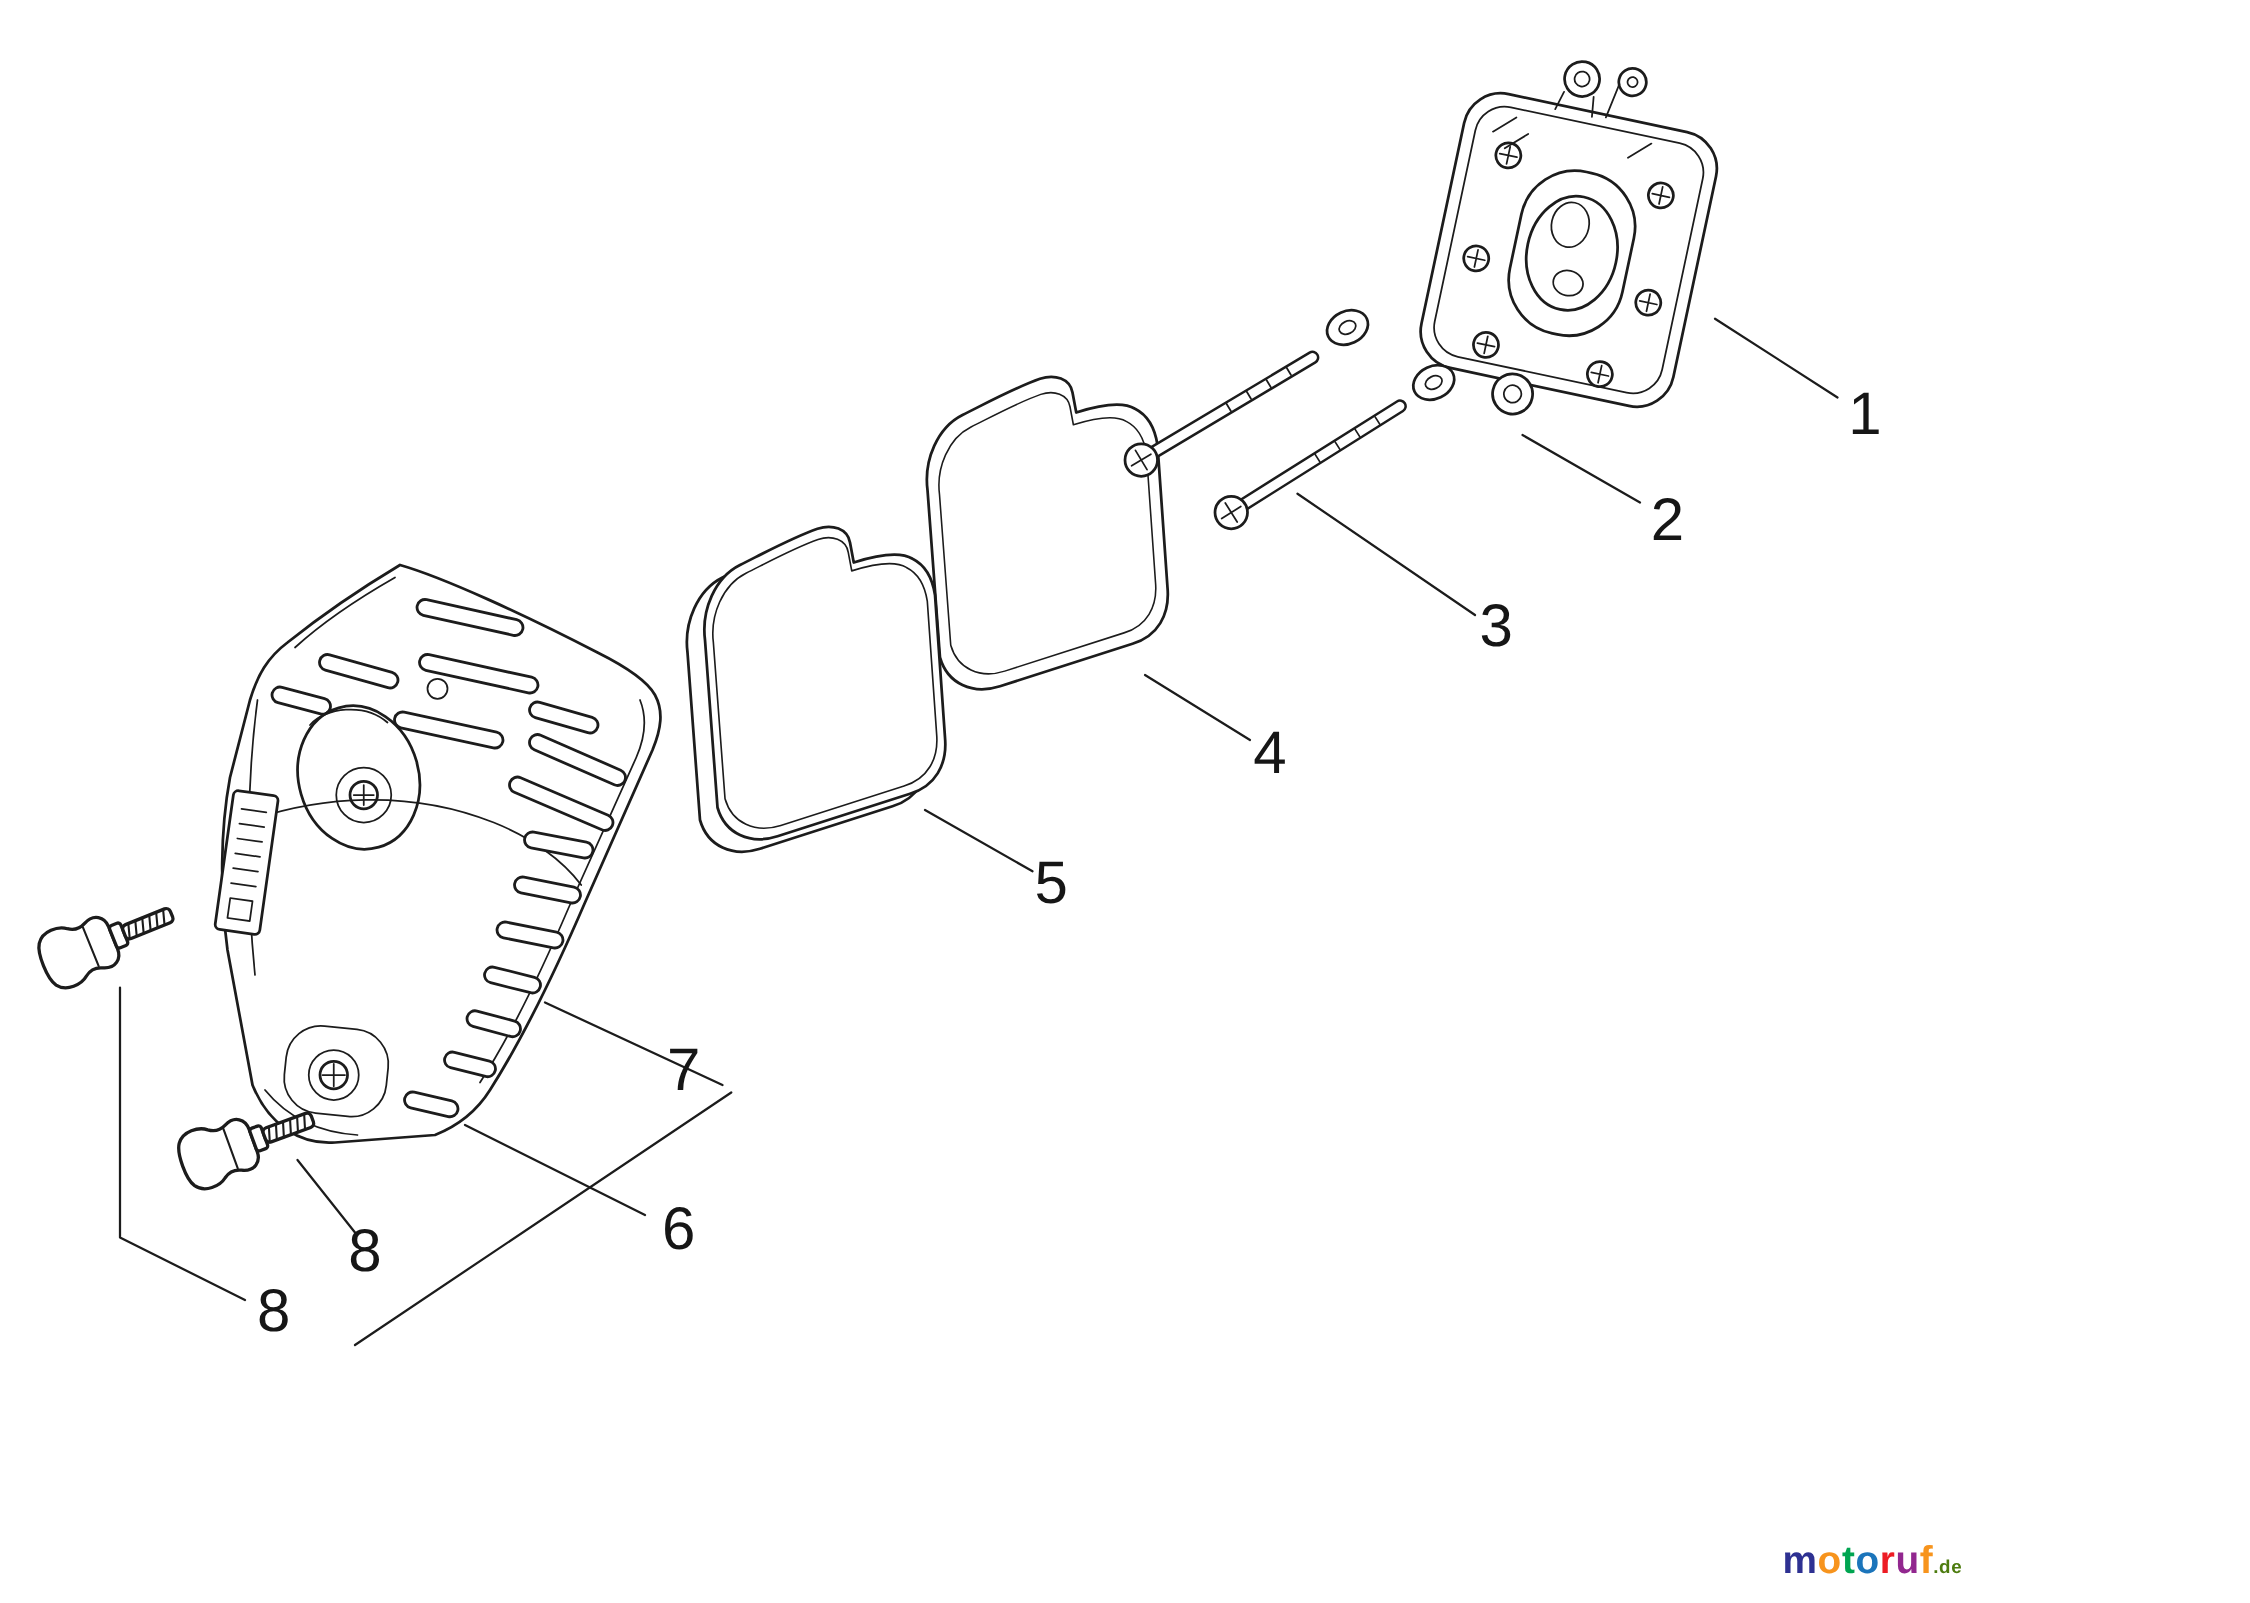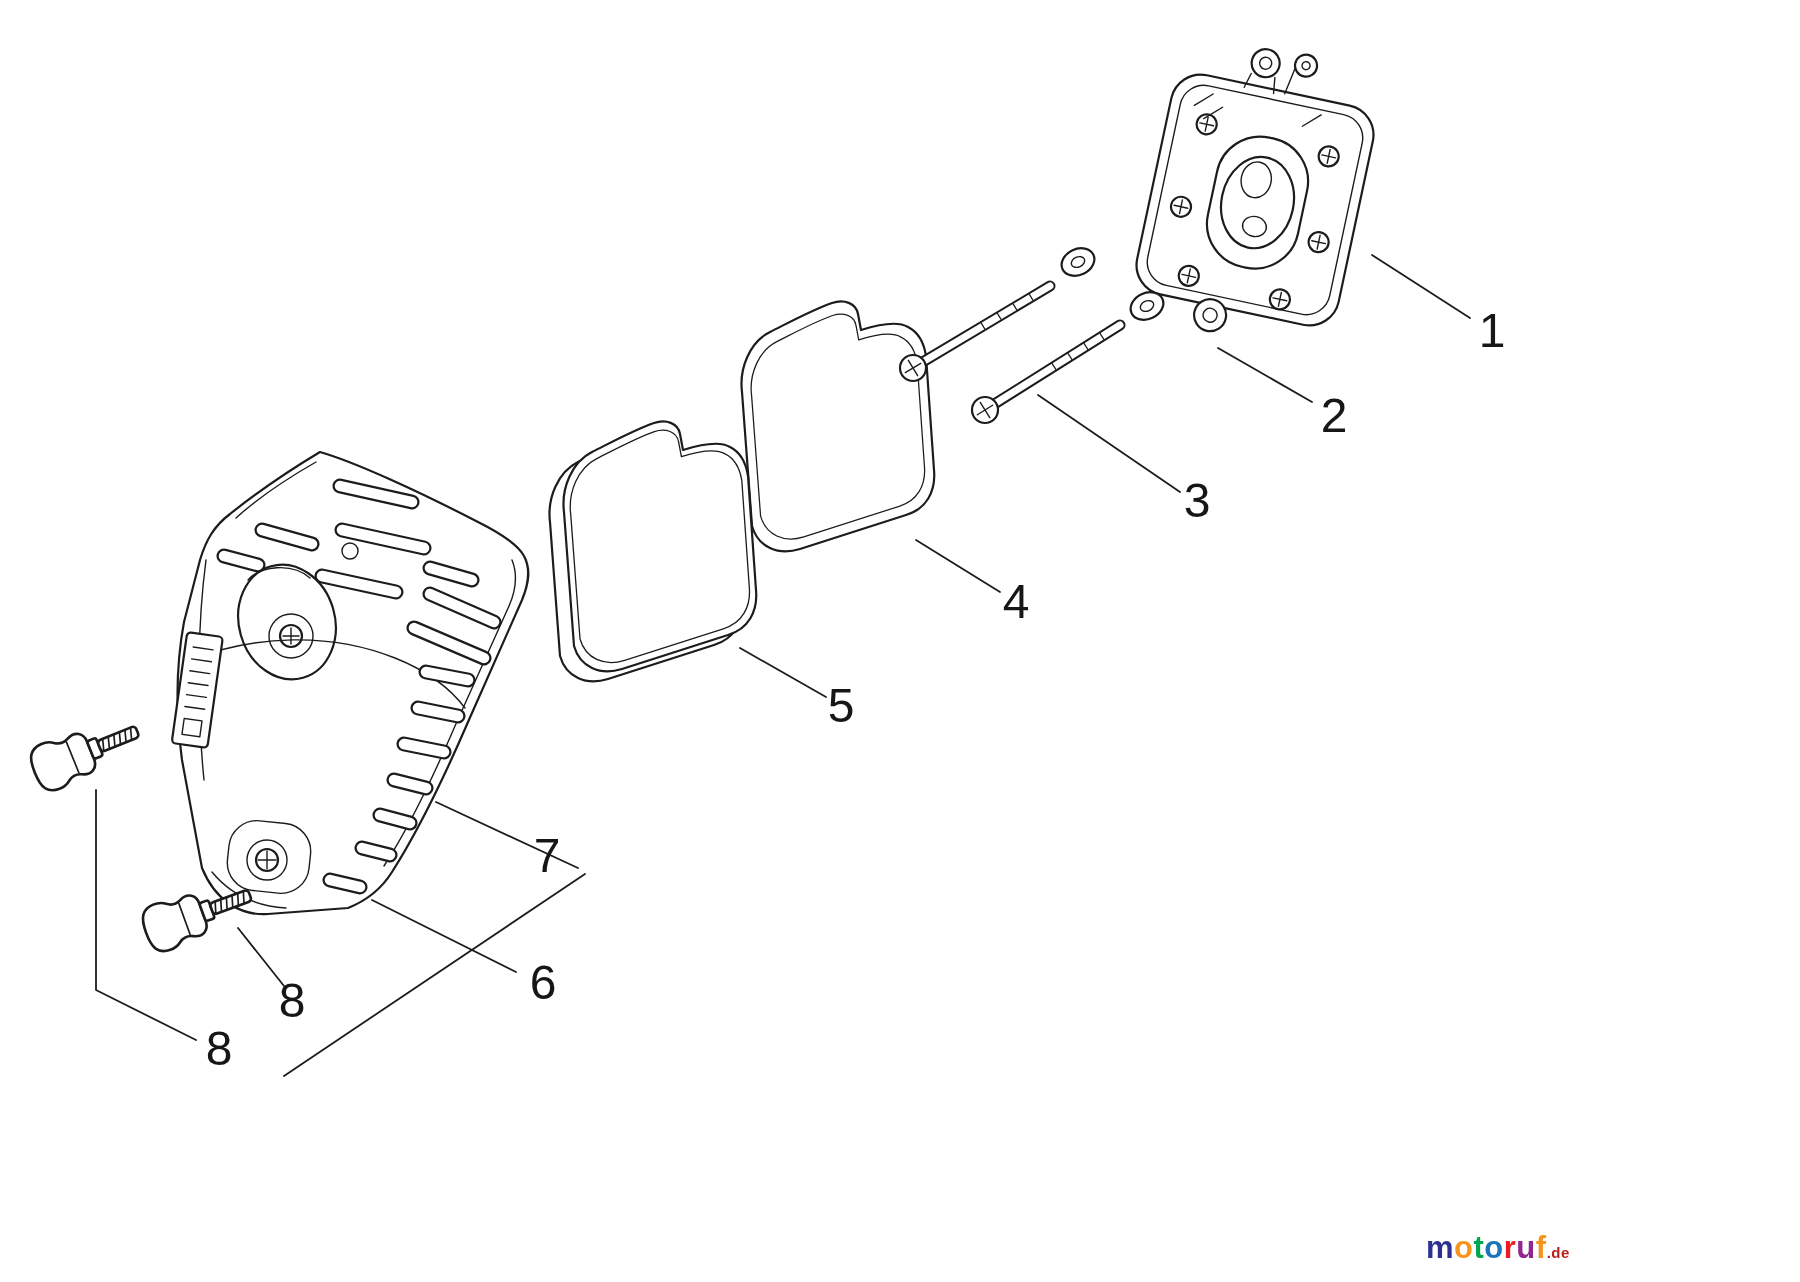--- a/index.html
+++ b/index.html
@@ -137,15 +137,15 @@
     <text class="callout anchor-mid" x="1016" y="618">4</text>
     <text class="callout anchor-mid" x="841" y="722">5</text>
     <text class="callout anchor-mid" x="547" y="872">7</text>
     <text class="callout anchor-mid" x="543" y="999">6</text>
     <text class="callout anchor-mid" x="292" y="1017">8</text>
     <text class="callout anchor-mid" x="219" y="1065">8</text>
   </g>
 </svg>
 
 <div class="logo">
-  <span style="color: rgb(46, 49, 146);">m</span><span style="color: rgb(247, 148, 29);">o</span><span style="color: rgb(0, 165, 81);">t</span><span style="color: rgb(27, 117, 187);">o</span><span style="color: rgb(237, 28, 36);">r</span><span style="color: rgb(146, 39, 143);">u</span><span style="color: rgb(247, 148, 29);">f</span><span class="suffix" style="color: #b91c1c;">.de</span>
+  <span style="color: rgb(46, 49, 146);">m</span><span style="color: rgb(247, 148, 29);">o</span><span style="color: rgb(0, 165, 81);">t</span><span style="color: rgb(27, 117, 187);">o</span><span style="color: rgb(237, 28, 36);">r</span><span style="color: rgb(146, 39, 143);">u</span><span style="color: rgb(247, 148, 29);">f</span><span class="suffix" style="color: #4d7c0f;">.de</span>
 </div>
 </div>
 
 </body></html>

